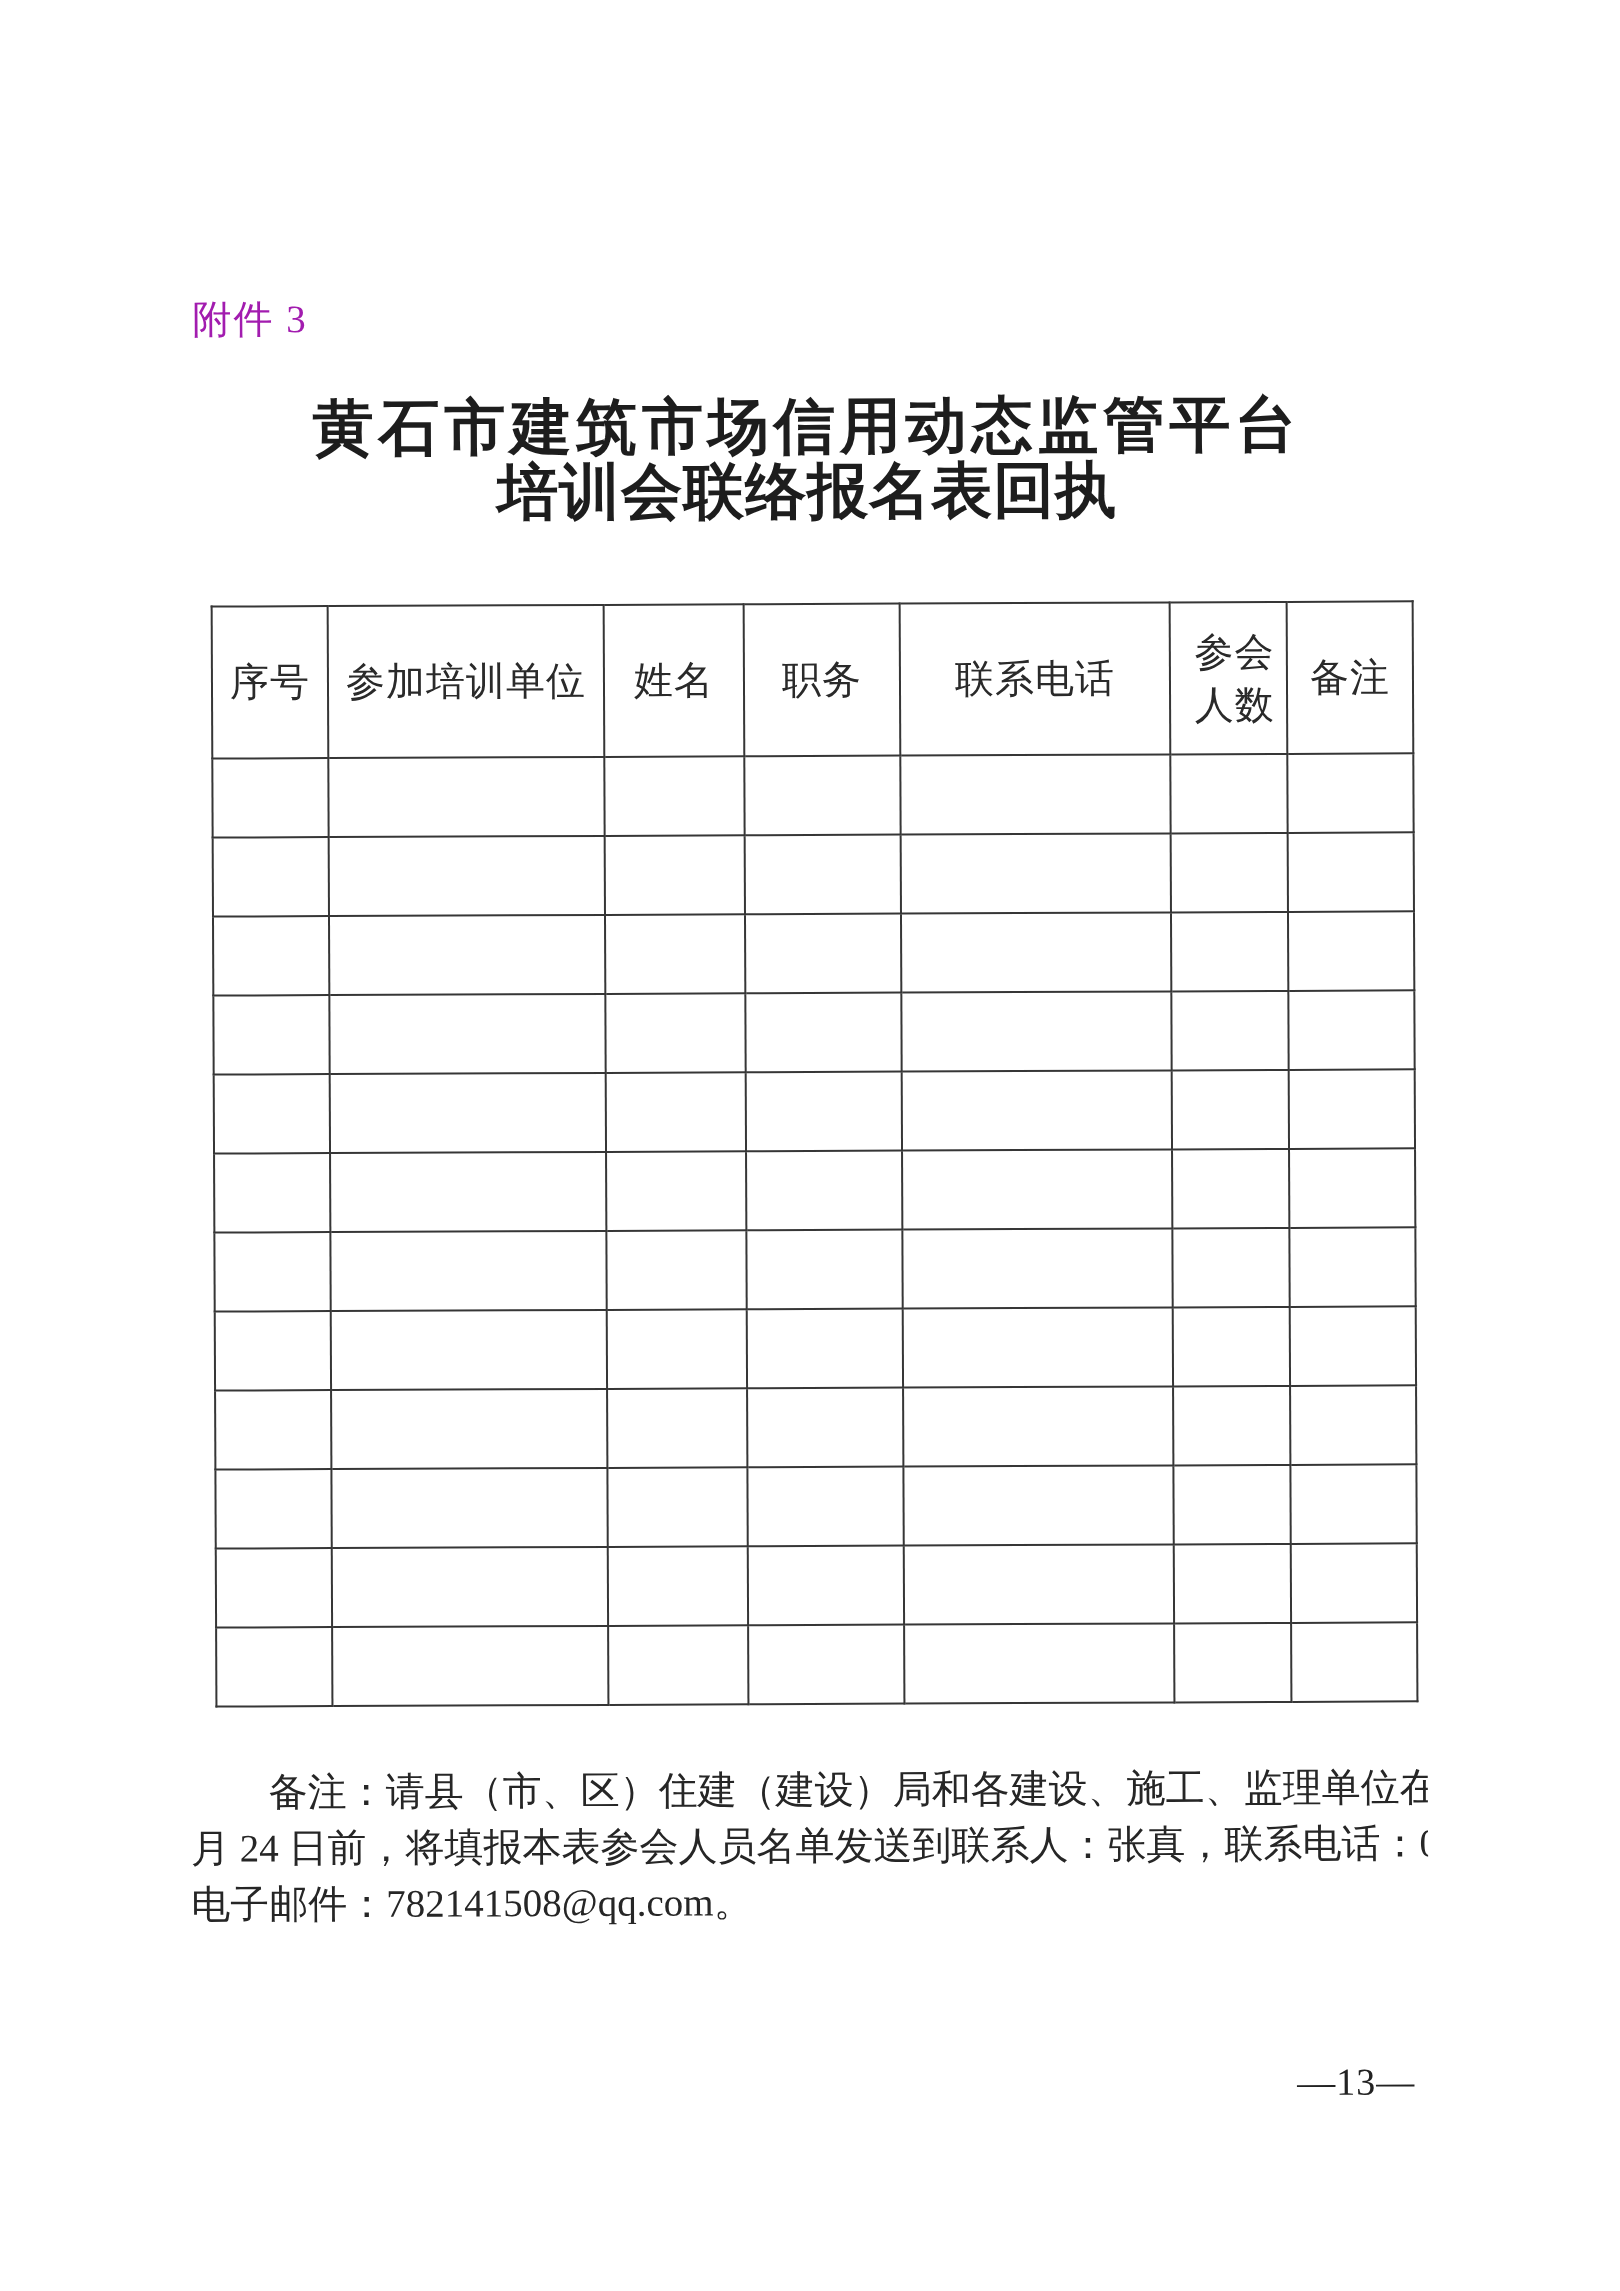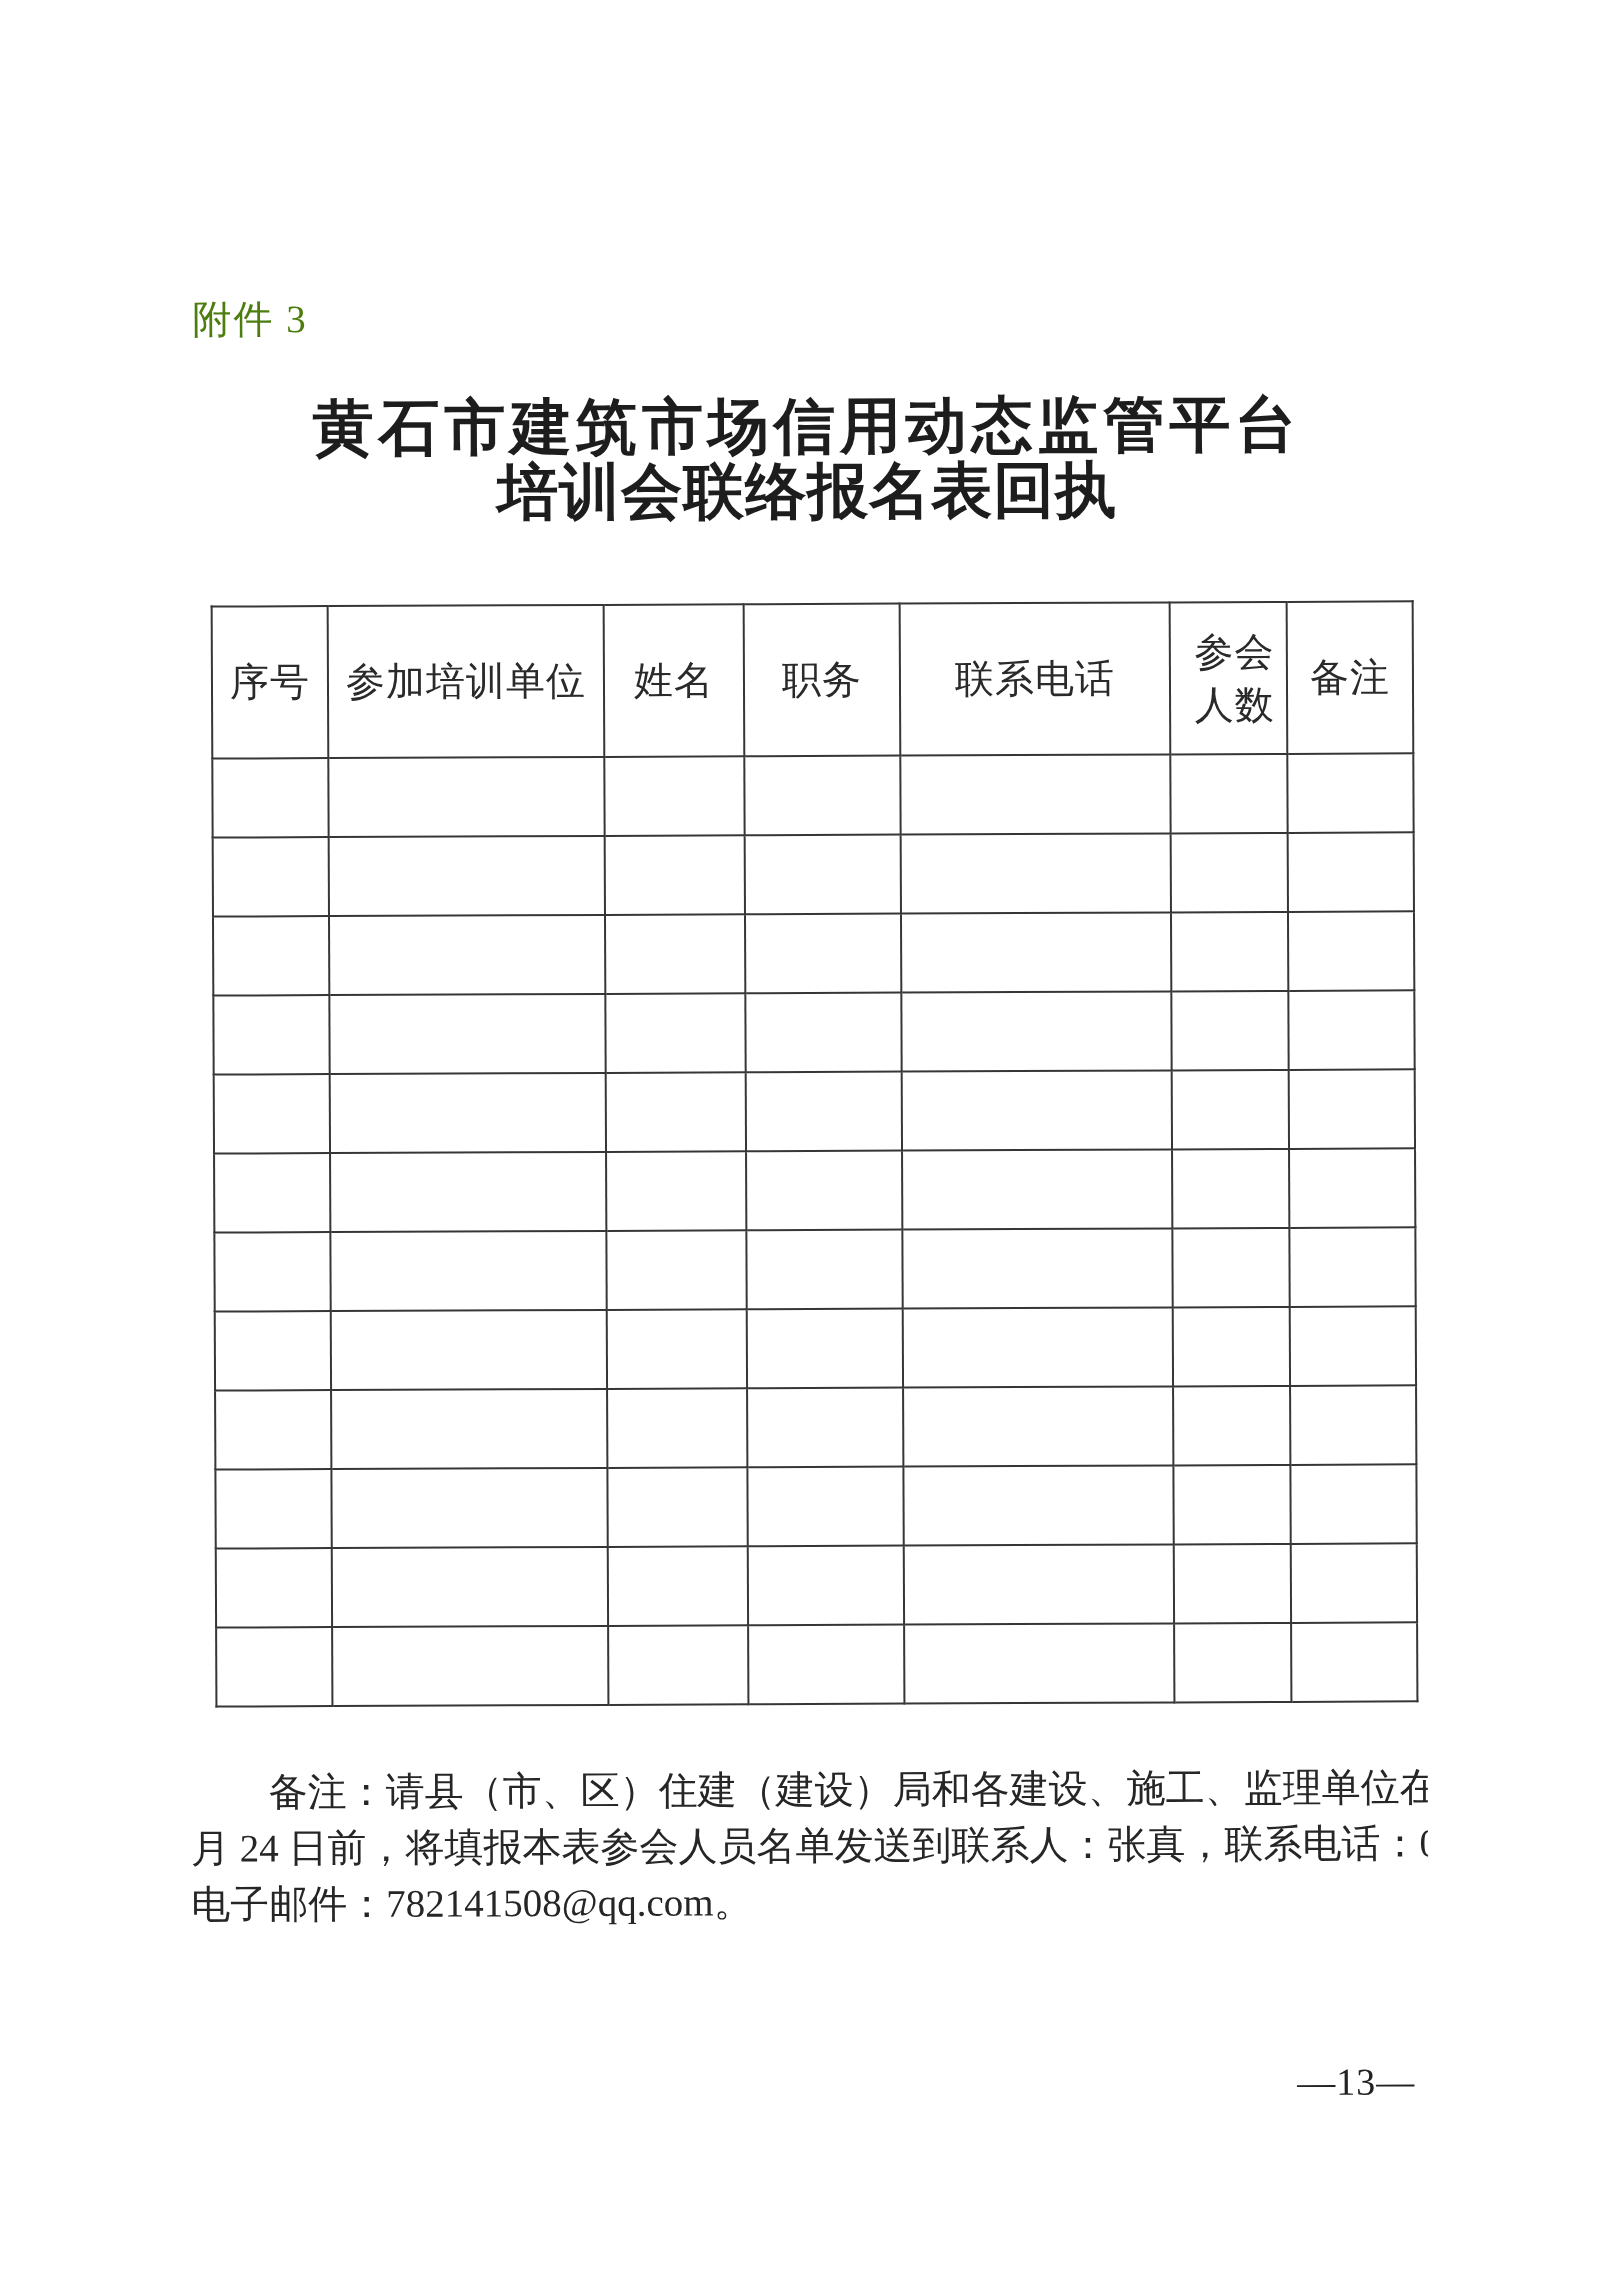--- a/index.html
+++ b/index.html
@@ -11,21 +11,21 @@
     color:#242424;
     overflow:hidden;
   }
   .sheet{
     position:absolute;left:0;top:0;width:1620px;height:2292px;
     transform:rotate(-0.25deg);
     transform-origin:50% 50%;
   }
   .attachment-label{
     position:absolute;left:196px;top:290px;
-    font-size:39px;letter-spacing:2px;color:#4d7c0f;
+    font-size:39px;letter-spacing:2px;color:#a21caf;
   }
   .doc-title{
     position:absolute;left:0;top:394px;width:1620px;
     text-align:center;font-weight:bold;color:#1d1d1d;
     font-size:61px;line-height:65px;
   }
   .doc-title .t1{display:block;letter-spacing:4.9px;}
   .doc-title .t2{display:block;letter-spacing:1px;}
   table.reg{
     position:absolute;left:213px;top:603px;

